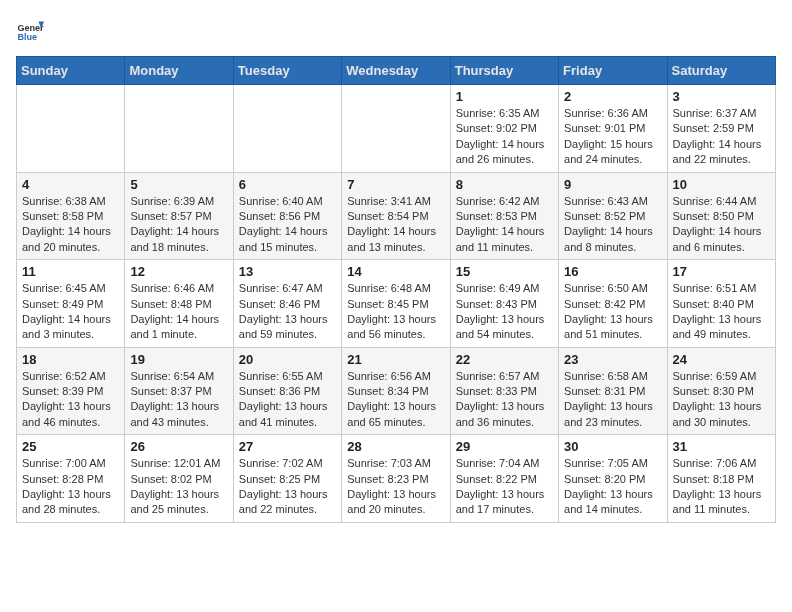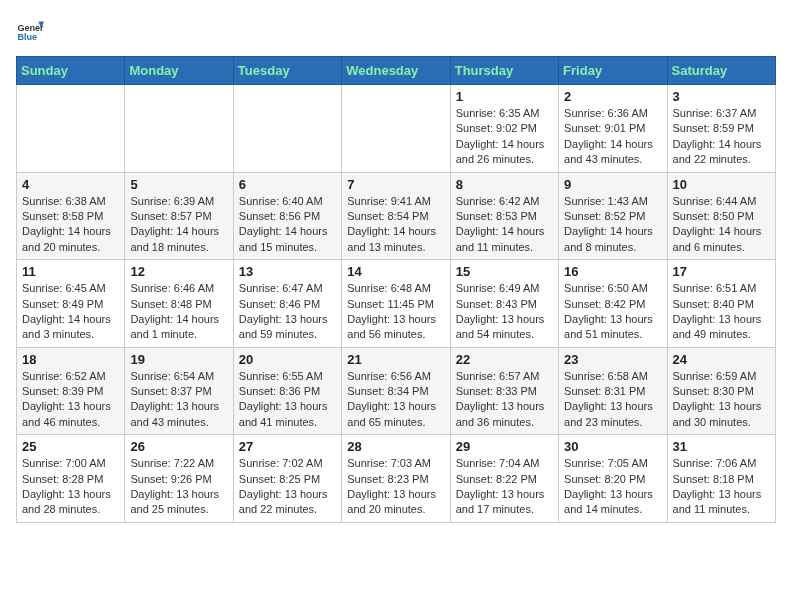--- a/index.html
+++ b/index.html
@@ -45,21 +45,21 @@
       font-size: 15px;
       color: #555;
     }
     table {
       width: 100%;
       border-collapse: collapse;
       font-size: 11px;
     }
     thead tr th {
       background-color: #2a6db5;
-      color: #86efac;
+      color: #e5e5e5;
       padding: 6px 4px;
       text-align: left;
       font-size: 13px;
       font-weight: bold;
       border: 1px solid #1a5a9a;
     }
     tbody tr td {
       border: 1px solid #ccc;
       vertical-align: top;
       padding: 4px 5px;
@@ -125,51 +125,51 @@
         <td class="empty-cell"></td>
         <td class="empty-cell"></td>
         <td class="empty-cell"></td>
         <td class="empty-cell"></td>
         <td>
           <span class="day-number">1</span>
           <div class="day-info"><span>Sunrise: 6:35 AM</span><br><span>Sunset: 9:02 PM</span><br><span>Daylight: 14 hours and 26 minutes.</span></div>
         </td>
         <td>
           <span class="day-number">2</span>
-          <div class="day-info"><span>Sunrise: 6:36 AM</span><br><span>Sunset: 9:01 PM</span><br><span>Daylight: 14 hours and 43 minutes.</span></div>
+          <div class="day-info"><span>Sunrise: 6:36 AM</span><br><span>Sunset: 9:01 PM</span><br><span>Daylight: 15 hours and 24 minutes.</span></div>
         </td>
         <td>
           <span class="day-number">3</span>
-          <div class="day-info"><span>Sunrise: 6:37 AM</span><br><span>Sunset: 8:59 PM</span><br><span>Daylight: 14 hours and 22 minutes.</span></div>
+          <div class="day-info"><span>Sunrise: 6:37 AM</span><br><span>Sunset: 2:59 PM</span><br><span>Daylight: 14 hours and 22 minutes.</span></div>
         </td>
       </tr>
       <tr>
         <td>
           <span class="day-number">4</span>
           <div class="day-info"><span>Sunrise: 6:38 AM</span><br><span>Sunset: 8:58 PM</span><br><span>Daylight: 14 hours and 20 minutes.</span></div>
         </td>
         <td>
           <span class="day-number">5</span>
           <div class="day-info"><span>Sunrise: 6:39 AM</span><br><span>Sunset: 8:57 PM</span><br><span>Daylight: 14 hours and 18 minutes.</span></div>
         </td>
         <td>
           <span class="day-number">6</span>
           <div class="day-info"><span>Sunrise: 6:40 AM</span><br><span>Sunset: 8:56 PM</span><br><span>Daylight: 14 hours and 15 minutes.</span></div>
         </td>
         <td>
           <span class="day-number">7</span>
-          <div class="day-info"><span>Sunrise: 9:41 AM</span><br><span>Sunset: 8:54 PM</span><br><span>Daylight: 14 hours and 13 minutes.</span></div>
+          <div class="day-info"><span>Sunrise: 3:41 AM</span><br><span>Sunset: 8:54 PM</span><br><span>Daylight: 14 hours and 13 minutes.</span></div>
         </td>
         <td>
           <span class="day-number">8</span>
           <div class="day-info"><span>Sunrise: 6:42 AM</span><br><span>Sunset: 8:53 PM</span><br><span>Daylight: 14 hours and 11 minutes.</span></div>
         </td>
         <td>
           <span class="day-number">9</span>
-          <div class="day-info"><span>Sunrise: 1:43 AM</span><br><span>Sunset: 8:52 PM</span><br><span>Daylight: 14 hours and 8 minutes.</span></div>
+          <div class="day-info"><span>Sunrise: 6:43 AM</span><br><span>Sunset: 8:52 PM</span><br><span>Daylight: 14 hours and 8 minutes.</span></div>
         </td>
         <td>
           <span class="day-number">10</span>
           <div class="day-info"><span>Sunrise: 6:44 AM</span><br><span>Sunset: 8:50 PM</span><br><span>Daylight: 14 hours and 6 minutes.</span></div>
         </td>
       </tr>
       <tr>
         <td>
           <span class="day-number">11</span>
           <div class="day-info"><span>Sunrise: 6:45 AM</span><br><span>Sunset: 8:49 PM</span><br><span>Daylight: 14 hours and 3 minutes.</span></div>
@@ -177,21 +177,21 @@
         <td>
           <span class="day-number">12</span>
           <div class="day-info"><span>Sunrise: 6:46 AM</span><br><span>Sunset: 8:48 PM</span><br><span>Daylight: 14 hours and 1 minute.</span></div>
         </td>
         <td>
           <span class="day-number">13</span>
           <div class="day-info"><span>Sunrise: 6:47 AM</span><br><span>Sunset: 8:46 PM</span><br><span>Daylight: 13 hours and 59 minutes.</span></div>
         </td>
         <td>
           <span class="day-number">14</span>
-          <div class="day-info"><span>Sunrise: 6:48 AM</span><br><span>Sunset: 11:45 PM</span><br><span>Daylight: 13 hours and 56 minutes.</span></div>
+          <div class="day-info"><span>Sunrise: 6:48 AM</span><br><span>Sunset: 8:45 PM</span><br><span>Daylight: 13 hours and 56 minutes.</span></div>
         </td>
         <td>
           <span class="day-number">15</span>
           <div class="day-info"><span>Sunrise: 6:49 AM</span><br><span>Sunset: 8:43 PM</span><br><span>Daylight: 13 hours and 54 minutes.</span></div>
         </td>
         <td>
           <span class="day-number">16</span>
           <div class="day-info"><span>Sunrise: 6:50 AM</span><br><span>Sunset: 8:42 PM</span><br><span>Daylight: 13 hours and 51 minutes.</span></div>
         </td>
         <td>
@@ -229,21 +229,21 @@
           <div class="day-info"><span>Sunrise: 6:59 AM</span><br><span>Sunset: 8:30 PM</span><br><span>Daylight: 13 hours and 30 minutes.</span></div>
         </td>
       </tr>
       <tr>
         <td>
           <span class="day-number">25</span>
           <div class="day-info"><span>Sunrise: 7:00 AM</span><br><span>Sunset: 8:28 PM</span><br><span>Daylight: 13 hours and 28 minutes.</span></div>
         </td>
         <td>
           <span class="day-number">26</span>
-          <div class="day-info"><span>Sunrise: 7:22 AM</span><br><span>Sunset: 9:26 PM</span><br><span>Daylight: 13 hours and 25 minutes.</span></div>
+          <div class="day-info"><span>Sunrise: 12:01 AM</span><br><span>Sunset: 8:02 PM</span><br><span>Daylight: 13 hours and 25 minutes.</span></div>
         </td>
         <td>
           <span class="day-number">27</span>
           <div class="day-info"><span>Sunrise: 7:02 AM</span><br><span>Sunset: 8:25 PM</span><br><span>Daylight: 13 hours and 22 minutes.</span></div>
         </td>
         <td>
           <span class="day-number">28</span>
           <div class="day-info"><span>Sunrise: 7:03 AM</span><br><span>Sunset: 8:23 PM</span><br><span>Daylight: 13 hours and 20 minutes.</span></div>
         </td>
         <td>

